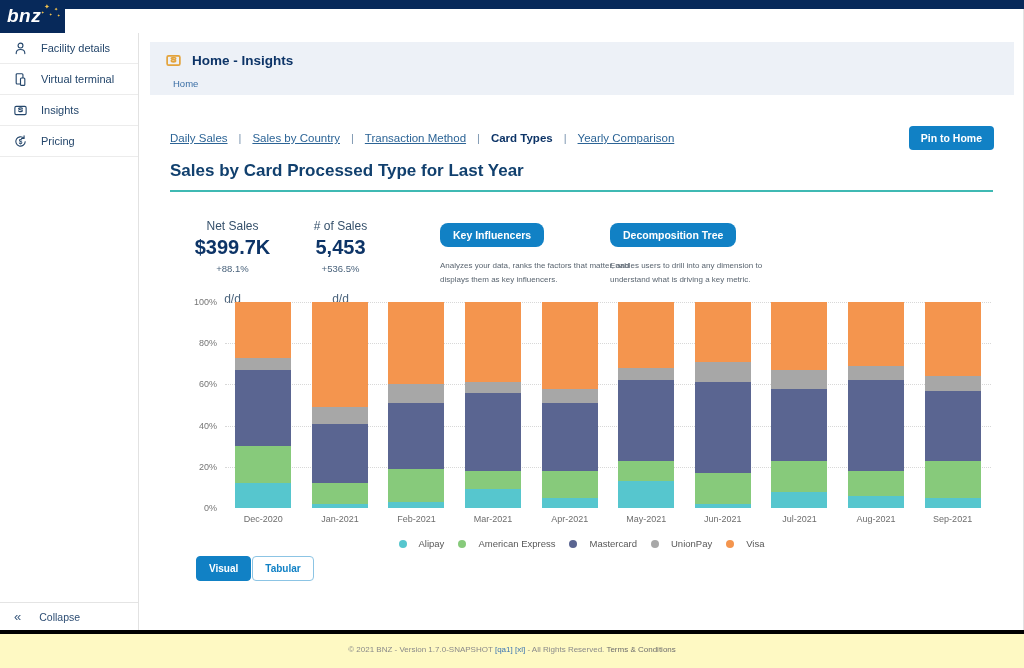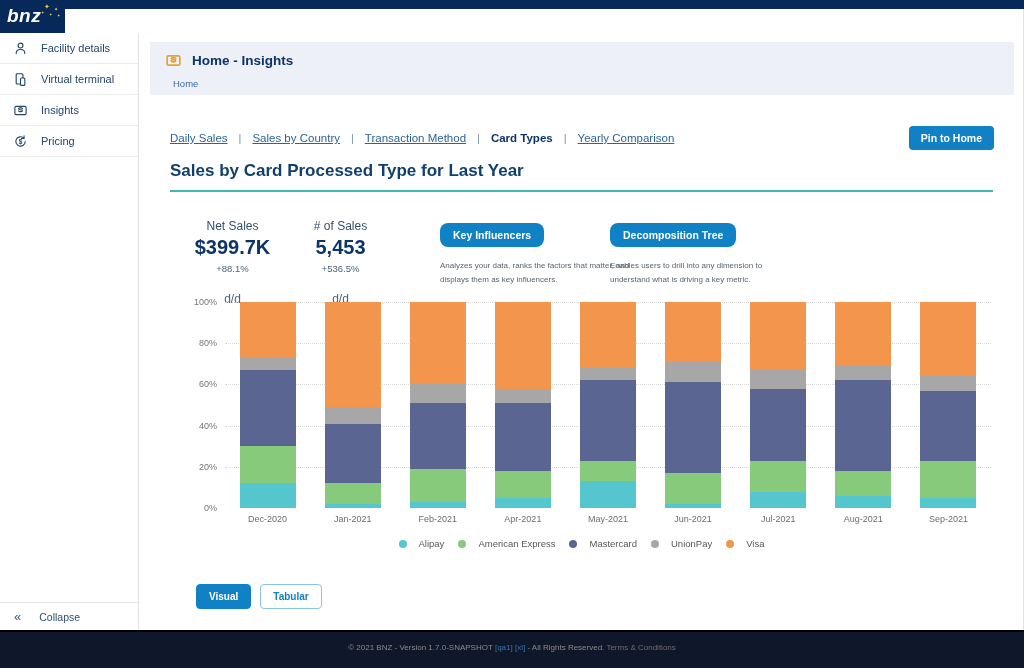--- a/index.html
+++ b/index.html
@@ -75,27 +75,27 @@
   .seg { width:100%; }
   .x-label { position:absolute; top:100%; margin-top:6px; width:100%; text-align:center; font-size:9px; color:#6d6d6d; }
 
   
   .legend { position:absolute; left:170px; top:538px; width:823px; display:flex; justify-content:center; gap:14px; }
   .legend-item { display:flex; align-items:center; gap:12px; }
   .legend-dot { width:8px; height:8px; border-radius:50%; }
   .legend-label { font-size:9.5px; color:#585858; }
 
   
-  .view-toggle { position:absolute; left:196px; top:556px; display:flex; gap:9px;margin-top:28px; }
+  .view-toggle { position:absolute; left:196px; top:556px; display:flex; gap:1px; }
   .toggle-btn { font-size:10px; font-weight:bold; border-radius:4px; padding:6px 12px; cursor:pointer; font-family:inherit; }
   .toggle-btn.active { background:#1181c5; color:#fff; border:1px solid #1181c5; }
   .toggle-btn.inactive { background:#fff; color:#1181c5; border:1px solid #8cc4e4;text-align:right; }
 
   
-  .footer { position:absolute; left:0; right:0; bottom:0; height:38px; background:#0f172a; border-top:2px solid #000000; display:flex; justify-content:center; padding-top:11px; }
+  .footer { position:absolute; left:0; right:0; bottom:0; height:38px; background:#fef9c3; border-top:4px solid #000000; display:flex; justify-content:center; padding-top:11px; }
   .footer-text { font-size:8px; color:#8a8a8a; }
   .footer-text .env-tag { color:#3a74b3; cursor:pointer; }
   .footer-text .terms { color:#6d6d6d; cursor:pointer; }
 </style>
 </head>
 <body>
 
 <div class="topbar"></div>
 <div class="logo-box">
   <span class="logo-text">bnz</span>
@@ -247,20 +247,30 @@
           <div class="seg" style="height: 3%; background: rgb(86, 198, 206);"></div>
           <div class="seg" style="height: 16%; background: rgb(135, 202, 123);"></div>
           <div class="seg" style="height: 32%; background: rgb(90, 101, 145);"></div>
           <div class="seg" style="height: 9%; background: rgb(167, 167, 167);"></div>
           <div class="seg" style="height: 40%; background: rgb(244, 149, 78);"></div>
         </div>
         <div class="x-label">Feb-2021</div>
       </div>
       <div class="bar-col">
         <div class="stack">
+          <div class="seg" style="height: 9%; background: rgb(86, 198, 206);"></div>
+          <div class="seg" style="height: 9%; background: rgb(135, 202, 123);"></div>
+          <div class="seg" style="height: 38%; background: rgb(90, 101, 145);"></div>
+          <div class="seg" style="height: 5%; background: rgb(167, 167, 167);"></div>
+          <div class="seg" style="height: 39%; background: rgb(244, 149, 78);"></div>
+        </div>
+        <div class="x-label">Mar-2021</div>
+      </div>
+      <div class="bar-col">
+        <div class="stack">
           <div class="seg" style="height: 5%; background: rgb(86, 198, 206);"></div>
           <div class="seg" style="height: 13%; background: rgb(135, 202, 123);"></div>
           <div class="seg" style="height: 33%; background: rgb(90, 101, 145);"></div>
           <div class="seg" style="height: 7%; background: rgb(167, 167, 167);"></div>
           <div class="seg" style="height: 42%; background: rgb(244, 149, 78);"></div>
         </div>
         <div class="x-label">Apr-2021</div>
       </div>
       <div class="bar-col">
         <div class="stack">

